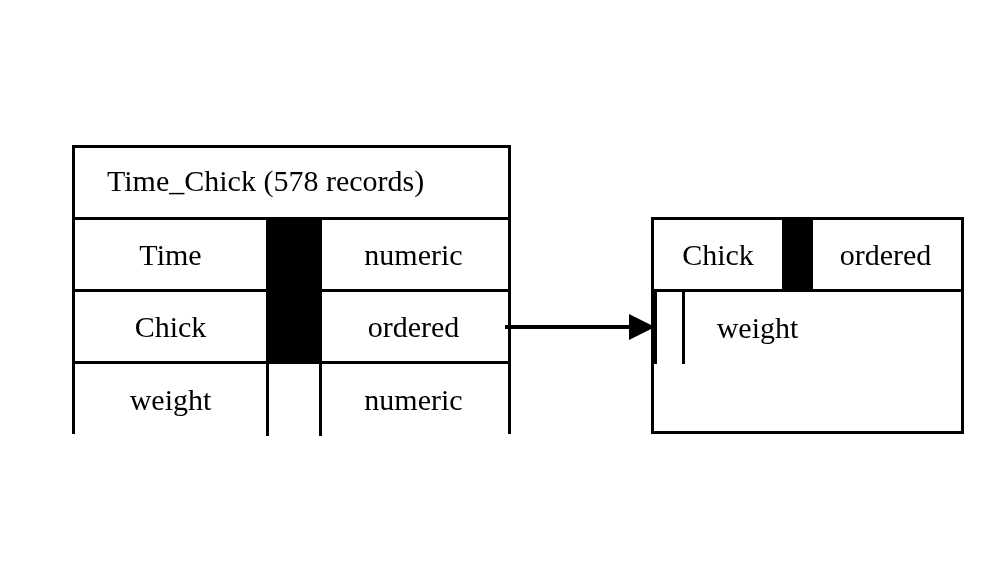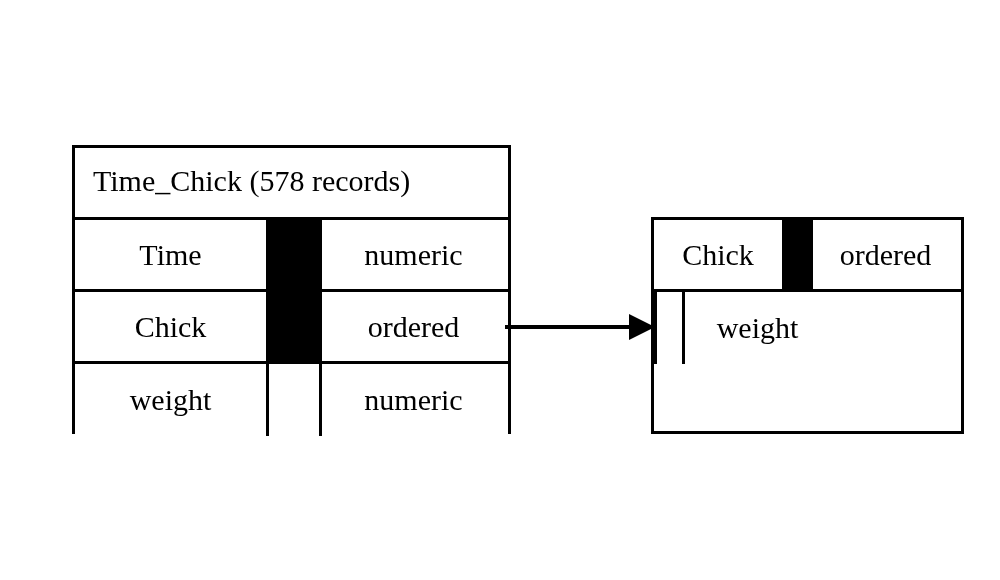--- a/index.html
+++ b/index.html
@@ -31,21 +31,21 @@
     background: #ffffff;
     border: 3px solid #000000;
   }
 
   .entity-title {
     box-sizing: border-box;
     height: 72px;
     line-height: 66px;
     border-bottom: 3px solid #000000;
     font-size: 30px;
-    padding-left: 18px;
+    padding-left: 32px;
     white-space: nowrap;
     overflow: hidden;
     background: #ffffff;
   }
 
   .field-row {
     box-sizing: border-box;
     height: 72px;
     display: flex;
     border-bottom: 3px solid #000000;

